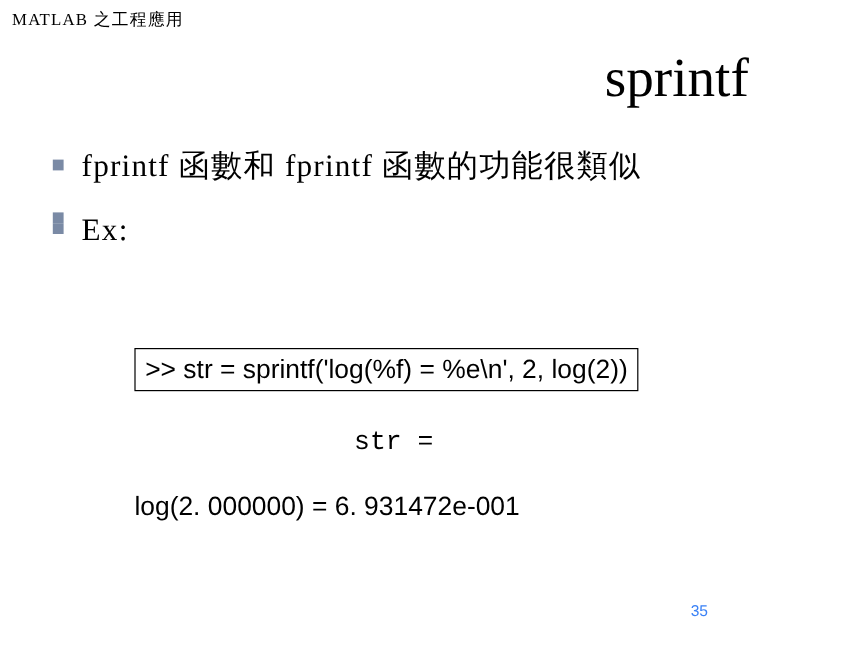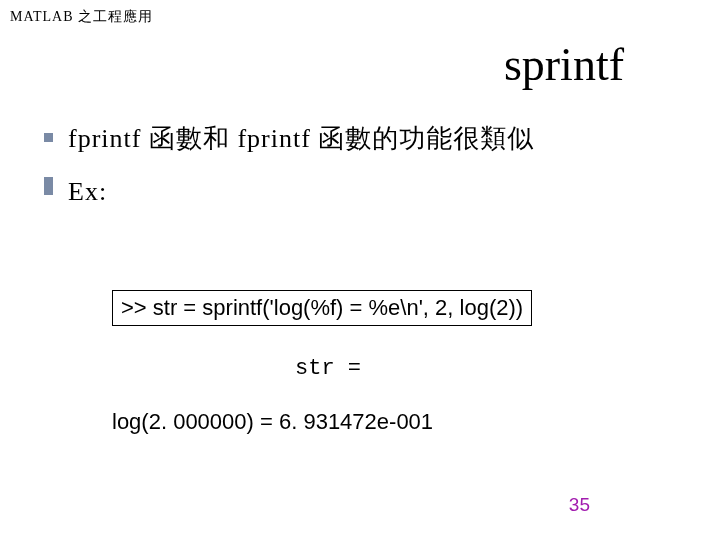--- a/index.html
+++ b/index.html
@@ -87,23 +87,23 @@
     text-align: center;
   }
   .code-line3 {
     margin-top: 28px;
     font-family: Arial, sans-serif;
   }
   .pagenum {
     position: absolute;
     right: 34px;
     bottom: 24px;
-    font-size: 19px;
+    font-size: 13px;
     font-family: Arial, sans-serif;
-    color: #a21caf;
+    color: #3b82f6;
   }
 </style>
 </head>
 <body>
 
 <div class="slide">
 
   <div class="header">MATLAB   之工程應用</div>
 
   <div class="title">sprintf</div>

